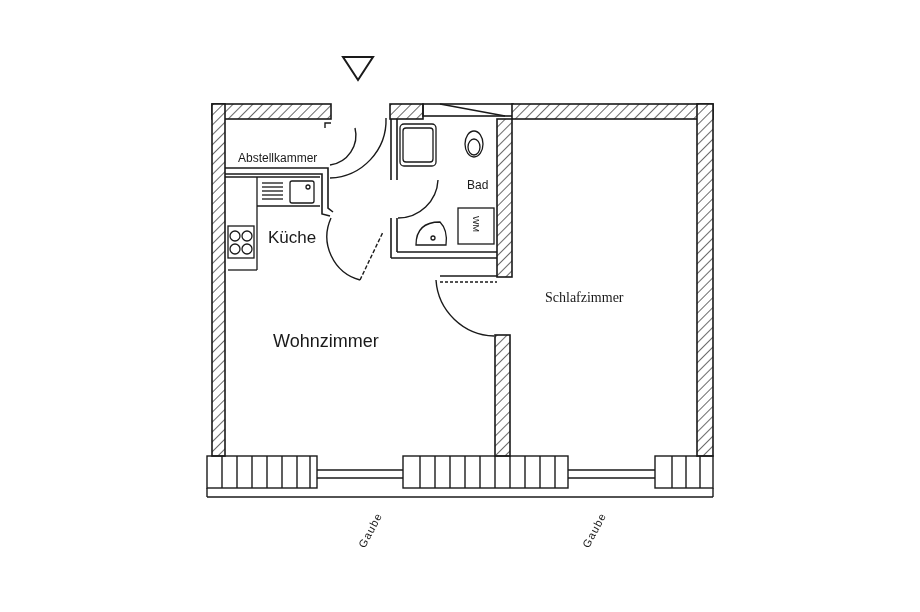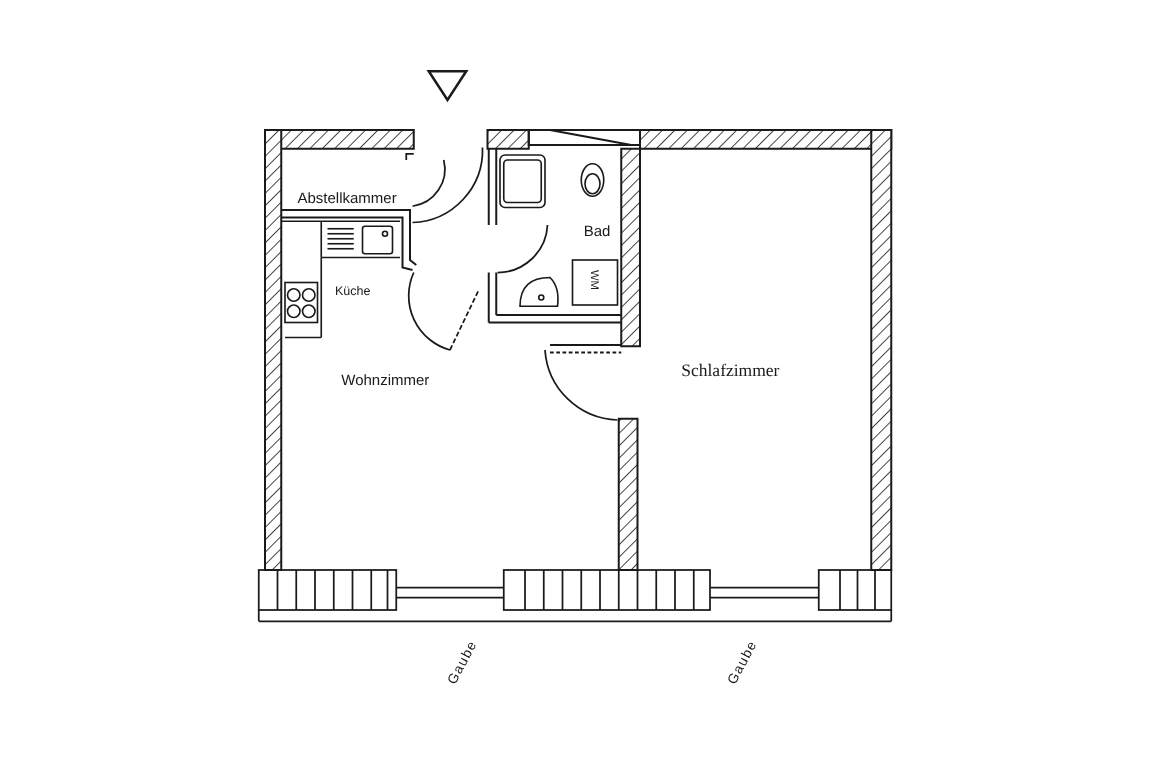--- a/index.html
+++ b/index.html
@@ -138,20 +138,20 @@
     <line x1="672" y1="456" x2="672" y2="488"></line>
       <line x1="686" y1="456" x2="686" y2="488"></line>
     <line x1="700" y1="456" x2="700" y2="488"></line>
     <line x1="207" y1="488" x2="207" y2="497"></line>
     <line x1="207" y1="497" x2="713" y2="497"></line>
     <line x1="713" y1="488" x2="713" y2="497"></line>
   </g>
 </svg>
 
 <div class="label room-sm" style="left:238px; top:135px;margin-top:16px;">Abstellkammer</div>
-<div class="label room-lg" style="left:268px; top:228px; font-size:10px;">Küche</div>
+<div class="label room-lg" style="left:268px; top:228px; font-size:17px;">Küche</div>
 <div class="label room-sm" style="left:467px; top:178px;">Bad</div>
-<div class="label room-lg" style="left:273px; top:297px; font-size:12px;">Wohnzimmer</div>
+<div class="label room-lg" style="left:273px; top:331px; font-size:18px;">Wohnzimmer</div>
 <div class="label room-lg" style="left:545px; top:290px; font-size:14px;font-family:Liberation Serif, serif;">Schlafzimmer</div>
 <div class="label wm" style="left:468px; top:219px;">WM</div>
 
 <div class="label gaube" style="left:356px; top:544px;">Gaube</div>
 <div class="label gaube" style="left:580px; top:544px;">Gaube</div>
 
 </body></html>

